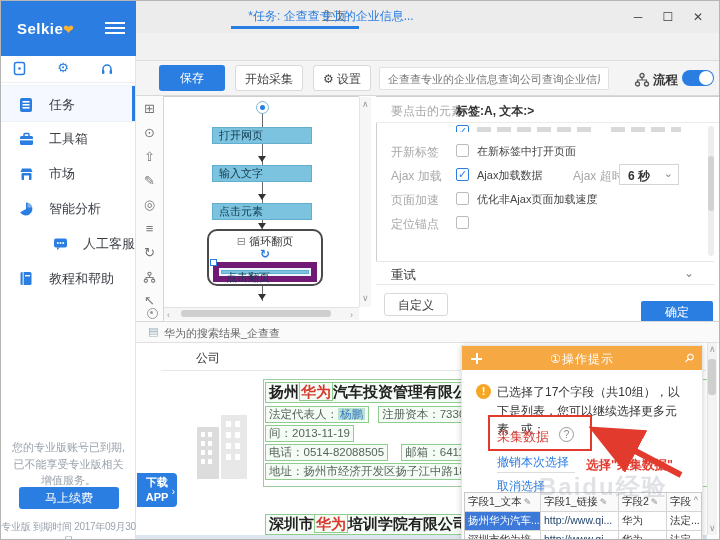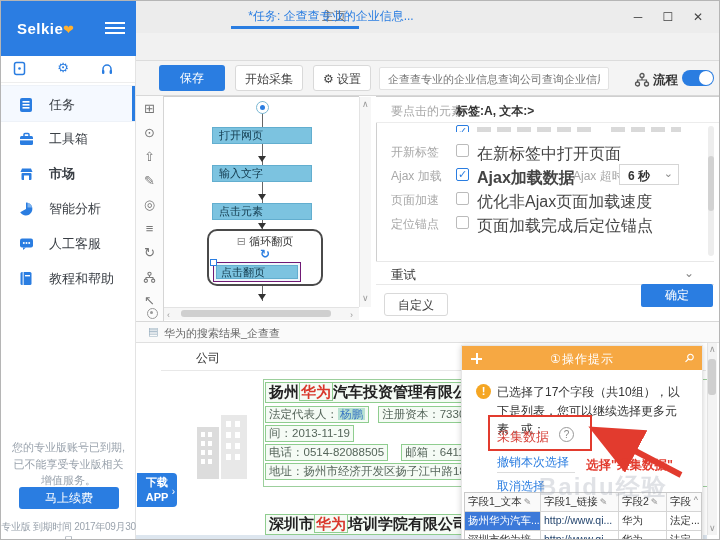--- a/index.html
+++ b/index.html
@@ -45,53 +45,53 @@
   .tool-ic{left:0;width:27px;text-align:center;color:#777;font-size:13px;}
   .canvas{left:163px;top:95px;width:195px;height:211px;background:#fff;border-top:1px solid #cfcfcf;box-sizing:border-box;}
   .flow-line{left:261px;top:100px;width:1px;height:200px;background:#666;}
   .arrowhead{left:257px;width:0;height:0;border-left:4px solid transparent;border-right:4px solid transparent;border-top:6px solid #333;}
   .start-node{left:255px;top:100px;width:11px;height:11px;border:1px solid #7ab8d4;border-radius:50%;background:#fff;}
   .start-node i{position:absolute;left:3px;top:3px;width:5px;height:5px;background:#2a7de1;border-radius:50%;}
   .fnode{left:211px;width:100px;height:17px;background:#7cc3e0;border:1px solid #62aecf;box-sizing:border-box;font-size:11px;color:#123a4d;line-height:15px;padding-left:6px;}
   .loop-box{left:206px;top:228px;width:116px;height:57px;border:2px solid #4a4a4a;border-radius:10px;background:#fff;box-sizing:border-box;}
   .loop-title{left:206px;top:233px;width:116px;text-align:center;font-size:11px;color:#333;}
   .loop-ic{left:206px;top:246px;width:116px;text-align:center;color:#2a7de1;font-size:12px;font-weight:bold;}
-  .sel-node{left:212px;top:261px;width:88px;height:20px;border:1px solid #701a75;background:#eef6fb;box-sizing:border-box;}
+  .sel-node{left:212px;top:261px;width:104px;height:20px;border:6px solid #701a75;background:#eef6fb;box-sizing:border-box;}
   .sel-node .inner{position:absolute;left:2px;top:2px;right:2px;bottom:2px;background:#7cc3e0;border:1px solid #62aecf;font-size:11px;color:#123a4d;line-height:13px;padding-left:4px;box-sizing:border-box;}
   .sel-handle{left:209px;top:258px;width:5px;height:5px;border:1px solid #2a7de1;background:#fff;}
   .vscroll{left:358px;top:96px;width:12px;height:210px;background:#f6f6f6;border-left:1px solid #e3e3e3;box-sizing:border-box;}
   .hscroll{left:163px;top:306px;width:195px;height:13px;background:#f6f6f6;border-top:1px solid #e3e3e3;box-sizing:border-box;}
   .hthumb{left:180px;top:309px;width:150px;height:7px;background:#cfcfcf;border-radius:3px;}
   .scr-ar{color:#999;font-size:9px;line-height:10px;}
   .zoom-dot{left:146px;top:307px;width:9px;height:9px;border:1px solid #999;border-radius:50%;}
   .zoom-dot i{position:absolute;left:2px;top:2px;width:3px;height:3px;background:#999;border-radius:50%;}
   
   .settings{left:375px;top:95px;width:345px;height:225px;background:#fff;border-left:1px solid #cfcfcf;border-top:1px solid #cfcfcf;box-sizing:border-box;}
   .set-head{left:375px;top:96px;width:345px;height:26px;border-bottom:1px solid #ececec;background:#fff;box-sizing:border-box;}
   .set-head .lb{position:absolute;left:15px;top:6px;font-size:12px;color:#a8a8a8;}
   .set-head .val{position:absolute;left:80px;top:6px;font-size:12px;font-weight:bold;color:#333;}
   .clip-row{left:375px;top:122px;width:330px;height:9px;overflow:hidden;}
   .clip-row .cb{position:absolute;left:80px;top:2px;}
   .clip-row .dash{position:absolute;top:4px;height:7px;background:repeating-linear-gradient(90deg,#c9c9c9 0 14px,transparent 14px 20px);opacity:.7;}
   .set-row{left:375px;width:330px;height:24px;}
   .set-row .lb{position:absolute;left:15px;top:5px;font-size:12px;color:#a8a8a8;}
-  .set-row .txt{position:absolute;left:101px;top:5px;font-size:16px;color:#444;}
+  .set-row .txt{position:absolute;left:101px;top:5px;font-size:11px;color:#444;}
   .cb{width:13px;height:13px;border:1px solid #bbb;border-radius:2px;background:#fff;box-sizing:border-box;}
   .set-row .cb{position:absolute;left:80px;top:5px;}
   .cb.checked{border-color:#2a7de1;color:#2a7de1;font-size:11px;font-weight:bold;line-height:11px;text-align:center;}
   .ajax-extra-lb{position:absolute;left:197px;top:5px;font-size:12px;color:#a8a8a8;}
   .ajax-select{position:absolute;left:243px;top:1px;width:60px;height:21px;border:1px solid #d5d5d5;background:#fff;box-sizing:border-box;}
   .ajax-select .v{position:absolute;left:8px;top:3px;font-size:12px;font-weight:bold;color:#333;}
   .ajax-select .c{position:absolute;right:5px;top:2px;font-size:11px;color:#888;}
   .retry-row{left:375px;top:260px;width:338px;height:24px;border-top:1px solid #e8e8e8;border-bottom:1px solid #e8e8e8;background:#fff;box-sizing:border-box;}
   .retry-row .lb{position:absolute;left:15px;top:5px;font-size:12.5px;color:#333;}
   .retry-row .c{position:absolute;right:20px;top:4px;color:#888;font-size:12px;}
   .set-footer{left:375px;top:284px;width:345px;height:36px;background:#fff;}
   .custom-btn{left:383px;top:292px;width:64px;height:23px;line-height:23px;font-size:12px;}
-  .confirm-btn{left:640px;top:283px;width:72px;height:23px;line-height:23px;font-size:12px;border-radius:2px;}
+  .confirm-btn{left:640px;top:300px;width:72px;height:23px;line-height:23px;font-size:12px;border-radius:2px;}
   .set-scroll{left:707px;top:125px;width:6px;height:130px;background:#ededed;border-radius:3px;}
   .set-scroll .th{position:absolute;left:0;top:30px;width:6px;height:55px;background:#d2d2d2;border-radius:3px;}
   
   .resultbar{left:135px;top:320px;width:585px;height:22px;background:#fafafa;border-top:1px solid #d8d8d8;border-bottom:1px solid #e0e0e0;box-sizing:border-box;}
   .resultbar .ic{position:absolute;left:12px;top:3px;color:#9ab0c0;font-size:11px;}
   .resultbar .tt{position:absolute;left:28px;top:4px;font-size:11px;color:#666;}
   .webarea{left:135px;top:342px;width:585px;height:198px;background:#fff;overflow:hidden;}
   .web-h{left:60px;top:7px;font-size:12px;color:#333;text-align:right;}
   .web-div{left:25px;top:27px;width:545px;height:1px;background:#e8e8e8;}
   .gbox{border:1px solid #8fcd8f;background:rgba(160,215,160,.10);padding:0 3px;display:inline-block;}
@@ -183,36 +183,36 @@
     <span class="mi-lb">任务</span>
   </div>
   <div class="abs menu-item" style="top:119px;">
     <span class="mi-ic"><svg class="svg-ic" width="15" height="14" viewBox="0 0 15 14">
           <rect x="1" y="4" width="13" height="9" rx="1.5" fill="#2a7de1"></rect>
           <path d="M5 4 V2.5 a1 1 0 0 1 1-1 h3 a1 1 0 0 1 1 1 V4" fill="none" stroke="#2a7de1" stroke-width="1.5"></path>
           <rect x="1" y="7" width="13" height="1.4" fill="#fff"></rect>
         </svg></span>
     <span class="mi-lb">工具箱</span>
   </div>
-  <div class="abs menu-item" style="top:154px;font-weight:bold;">
+  <div class="abs menu-item" style="top:154px;">
     <span class="mi-ic"><svg class="svg-ic" width="15" height="14" viewBox="0 0 15 14">
           <path d="M1.5 5 L3 1.5 h9 L13.5 5 Z" fill="#2a7de1"></path>
           <rect x="2.5" y="6" width="10" height="7" rx="1" fill="#2a7de1"></rect>
           <rect x="5" y="8.5" width="5" height="4.5" fill="#fff"></rect>
         </svg></span>
     <span class="mi-lb">市场</span>
   </div>
   <div class="abs menu-item" style="top:189px;">
     <span class="mi-ic"><svg class="svg-ic" width="14" height="14" viewBox="0 0 14 14">
           <path d="M7 7 L7 0.5 A6.5 6.5 0 1 1 1.2 10.2 Z" fill="#2a7de1"></path>
           <path d="M8.5 5.5 L8.5 0.8 A6 6 0 0 1 13.2 5.5 Z" fill="#7fb3ee"></path>
         </svg></span>
     <span class="mi-lb">智能分析</span>
   </div>
-  <div class="abs menu-item" style="top:224px;">
+  <div class="abs menu-item" style="top:224px;margin-left:34px;">
     <span class="mi-ic"><svg class="svg-ic" width="15" height="14" viewBox="0 0 15 14">
           <rect x="1" y="1.5" width="13" height="9" rx="2" fill="#2a7de1"></rect>
           <path d="M4 10.5 L4 13 L7 10.5 Z" fill="#2a7de1"></path>
           <circle cx="4.8" cy="6" r="1" fill="#fff"></circle>
           <circle cx="7.5" cy="6" r="1" fill="#fff"></circle>
           <circle cx="10.2" cy="6" r="1" fill="#fff"></circle>
         </svg></span>
     <span class="mi-lb">人工客服</span>
   </div>
   <div class="abs menu-item" style="top:259px;">
@@ -313,36 +313,35 @@
   </div>
 
   <div class="abs set-row" style="top:138px;">
     <span class="lb">开新标签</span>
     <span class="cb"></span>
     <span class="txt">在新标签中打开页面</span>
   </div>
   <div class="abs set-row" style="top:162px;">
     <span class="lb">Ajax 加载</span>
     <span class="cb checked">✓</span>
-    <span class="txt" style="font-weight:bold;">Ajax加载数据</span>
+    <span class="txt" style="font-weight:normal;">Ajax加载数据</span>
     <span class="ajax-extra-lb">Ajax 超时</span>
     <span class="ajax-select">
       <span class="v">6 秒</span>
       <span class="c">⌄</span>
     </span>
   </div>
   <div class="abs set-row" style="top:186px;">
     <span class="lb">页面加速</span>
     <span class="cb"></span>
     <span class="txt">优化非Ajax页面加载速度</span>
   </div>
   <div class="abs set-row" style="top:210px;">
     <span class="lb">定位锚点</span>
     <span class="cb"></span>
-    <span class="txt">页面加载完成后定位锚点</span>
   </div>
   <div class="abs retry-row">
     <span class="lb">重试</span>
     <span class="c">⌄</span>
   </div>
   <div class="abs set-footer"></div>
   <div class="abs btn white custom-btn">自定义</div>
   <div class="abs btn blue confirm-btn">确定</div>
   <div class="abs set-scroll">
       <span class="th"></span>

